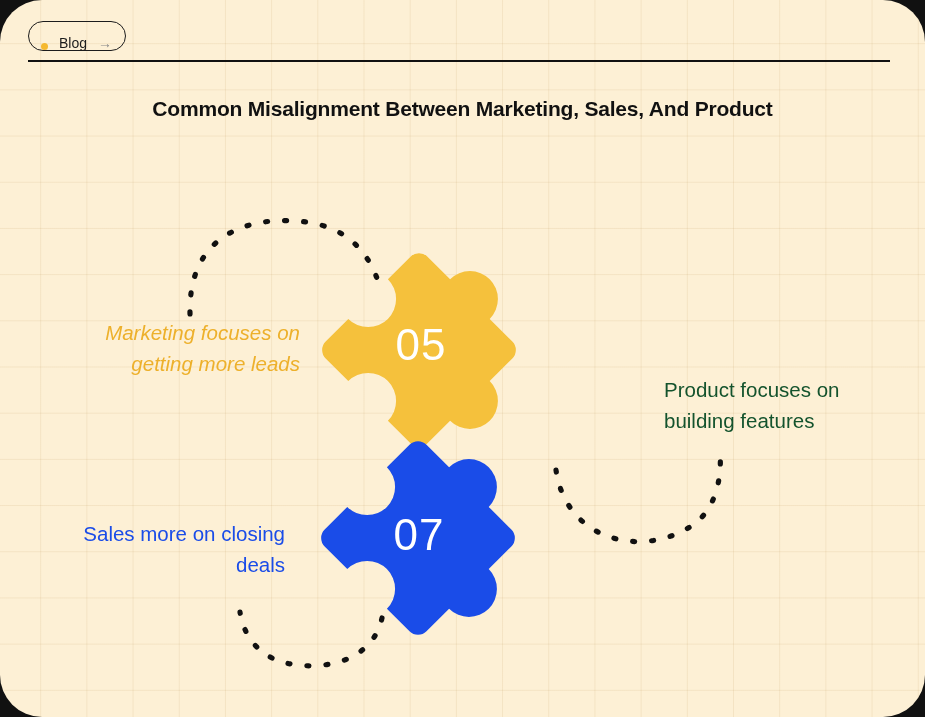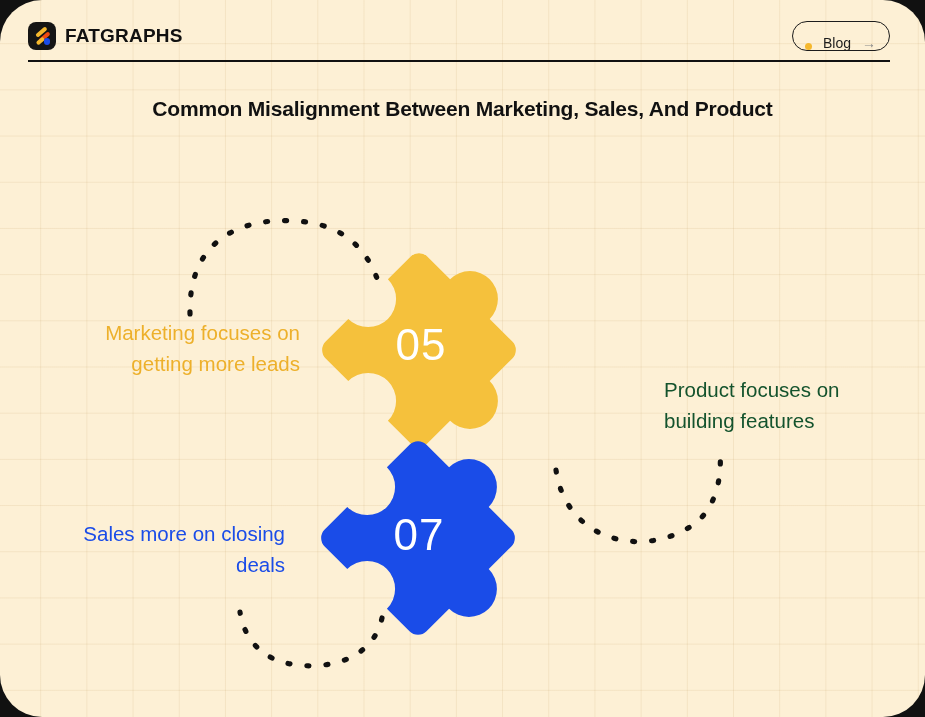--- a/index.html
+++ b/index.html
@@ -198,20 +198,21 @@
     line-height: 1.52;
     font-family: "Liberation Sans", sans-serif;
     font-weight: 400;
   }
   .caption-marketing {
     left: 60px;
     top: 317px;
     width: 240px;
     text-align: right;
     color: #EDB02B;
+    font-style: italic;
   }
   .caption-product {
     left: 664px;
     top: 374px;
     width: 230px;
     text-align: left;
     color: #14532d;
   }
   .caption-sales {
     left: 60px;
@@ -223,29 +224,20 @@
 </style>
 </head>
 <body>
 
 <div class="card">
 
   <div class="grid-bg"></div>
 
   <div class="header">
 
-    <div class="brand">
-      <div class="logo-mark">
-        <span class="bar b1"></span>
-        <span class="bar b2"></span>
-        <span class="bar b3"></span>
-        <span class="dot"></span>
-      </div>
-      <span class="brand-name">FATGRAPHS</span>
-    </div>
 
     <div class="blog-btn">
       <span class="blog-dot"></span>
       <span class="blog-label">Blog</span>
       <span class="blog-arrow">→</span>
     </div>
 
   </div>
 
   <div class="divider"></div>

